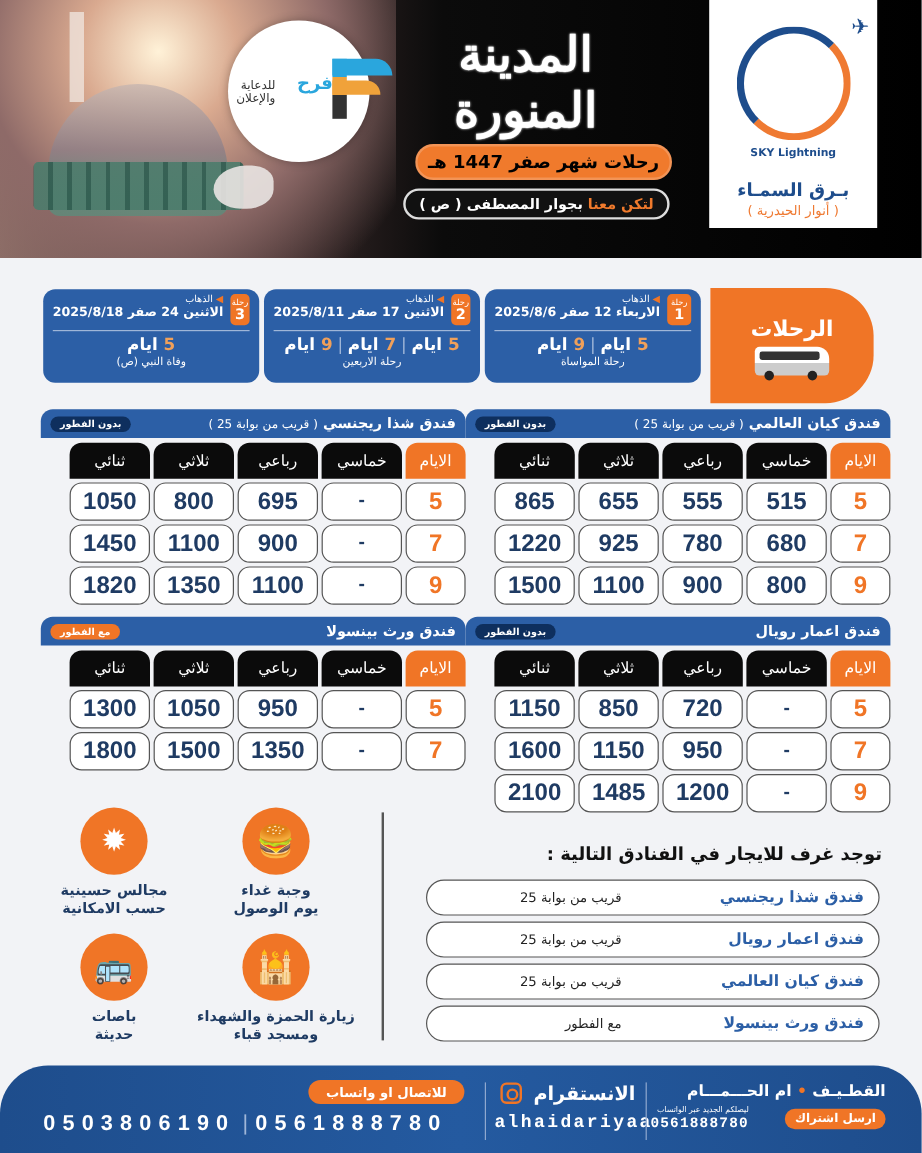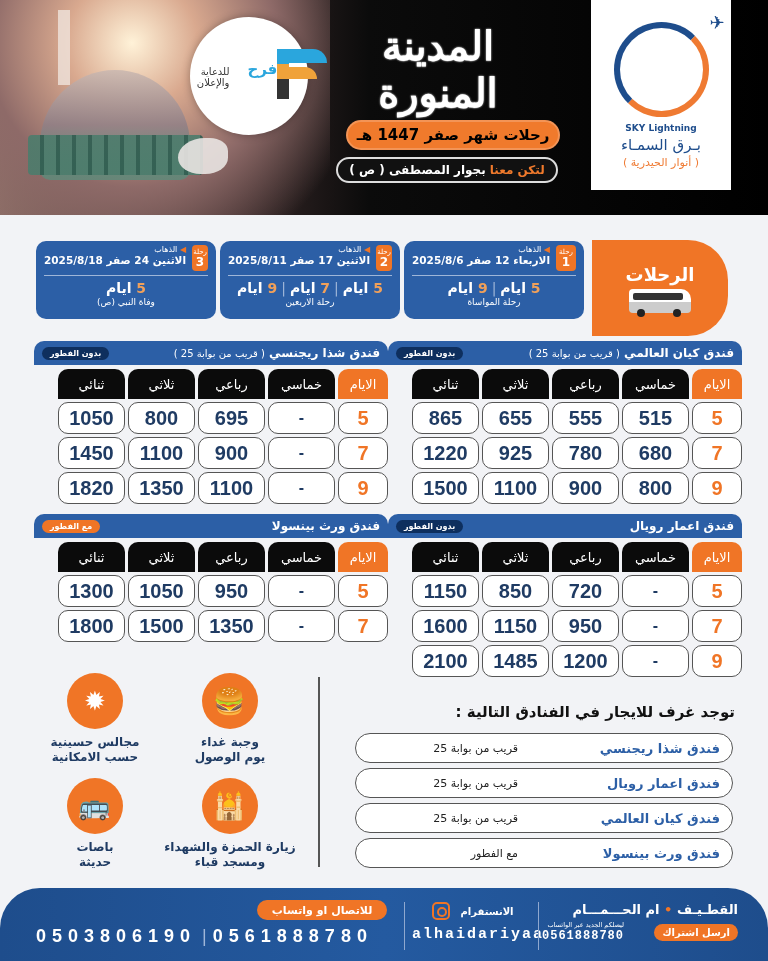--- a/index.html
+++ b/index.html
@@ -19,21 +19,21 @@
 .farah-sub{font-size:10px;color:#333;margin-top:2px}
 .title-cal{position:absolute;left:318px;top:22px;width:240px;text-align:center;color:#fff;font-family:"DejaVu Serif",serif;font-size:40px;font-weight:bold;letter-spacing:-1px;text-shadow:0 0 2px #fff}
 .subtitle-pill{position:absolute;left:346px;top:120px;width:214px;height:30px;border-radius:15px;background:#f07a2c;color:#000000;font-size:15px;font-weight:bold;display:flex;align-items:center;justify-content:center;border:2px solid #fff3}
 .tag-pill{position:absolute;left:336px;top:157px;width:222px;height:26px;border-radius:13px;background:#111;border:2px solid #ddd;color:#fff;font-size:12px;font-weight:bold;display:flex;align-items:center;justify-content:center;gap:4px}
 .tag-pill .hl{color:#f07a2c}
 .sky-logo{position:absolute;left:591px;top:0;width:140px;height:190px;background:#fff;display:flex;flex-direction:column;align-items:center}
 .sky-ring{position:relative;width:95px;height:95px;margin-top:22px}
 .sky-ring .o{position:absolute;inset:0;border-radius:50%;border:6px solid #ef7a32;border-left-color:#1e4d8c;border-top-color:#1e4d8c}
 .sky-ring .plane{position:absolute;right:-16px;top:-10px;font-size:18px;color:#1e4d8c}
 .sky-en{font-size:9px;font-weight:bold;color:#1e4d8c;margin-top:6px;direction:ltr}
-.sky-ar{font-size:15px;font-weight:normal;color:#1e4d8c;margin-top:3px}
+.sky-ar{font-size:15px;font-weight:bold;color:#1e4d8c;margin-top:16px}
 .sky-ar2{font-size:11px;color:#ef7a32;margin-top:2px}
 .trips-tab{position:absolute;left:592px;top:240px;width:136px;height:96px;background:#f07526;border-radius:0 40px 40px 0;display:flex;flex-direction:column;align-items:center;justify-content:center;gap:4px}
 .trips-tab .lbl{color:#fff;font-size:18px;font-weight:bold}
 .bus-mini{width:62px;height:24px;background:linear-gradient(180deg,#fff 0 55%,#ccc 55%);border-radius:4px 10px 4px 4px;position:relative}
 .bus-mini::before{content:"";position:absolute;left:4px;top:4px;width:50px;height:7px;background:#333;border-radius:2px}
 .bus-mini::after{content:"";position:absolute;left:8px;bottom:-4px;width:8px;height:8px;border-radius:50%;background:#222;box-shadow:36px 0 0 #222}
 .trip-card{position:absolute;top:241px;width:180px;height:78px;background:#2c5fa6;border-radius:10px;color:#fff;padding:4px 8px}
 .trip-top{display:flex;justify-content:flex-start;align-items:flex-start;gap:6px;border-bottom:1px solid #9fb6d8;padding-bottom:4px}
 .trip-num{width:20px;height:26px;background:#f07526;border-radius:4px;display:flex;flex-direction:column;align-items:center;justify-content:center;line-height:1}
 .trip-num .w{font-size:7px}
@@ -66,21 +66,21 @@
 .room-note{font-size:11px;color:#222;width:150px;text-align:right}
 .feature{position:absolute;width:130px;display:flex;flex-direction:column;align-items:center}
 .feat-ic{width:56px;height:56px;border-radius:50%;background:#f07526;display:flex;align-items:center;justify-content:center;color:#fff;font-size:26px}
 .feat-txt{margin-top:6px;font-size:12px;font-weight:bold;color:#1f3b63;text-align:center;line-height:1.25}
 .footer{position:absolute;left:0;top:888px;width:768px;height:73px;background:linear-gradient(90deg,#1e4d8c,#245aa0 50%,#1e4d8c);border-radius:40px 40px 0 0}
 .f-contact-pill{position:absolute;left:257px;top:12px;width:130px;height:20px;border-radius:10px;background:#f07526;color:#fff;font-size:11px;font-weight:bold;display:flex;align-items:center;justify-content:center}
 .f-phones{position:absolute;left:36px;top:38px;width:360px;direction:ltr;color:#fff;font-family:"Liberation Sans",sans-serif;font-weight:bold;font-size:18px;letter-spacing:6px;white-space:nowrap}
 .f-phones .sep{color:#9fb6d8;margin:0 6px;letter-spacing:0;font-weight:normal}
 .f-vdiv{position:absolute;top:14px;width:1px;height:48px;background:#8fa8cf}
 .f-insta{position:absolute;left:412px;top:14px;width:122px;text-align:center}
-.insta-row{display:flex;align-items:center;justify-content:center;gap:10px;color:#fff;font-size:10px;font-weight:bold}
+.insta-row{display:flex;justify-content:center;gap:10px;color:#fff;font-size:16px;font-weight:bold}
 .insta-ic{width:18px;height:18px;border:2px solid #f07526;border-radius:5px;position:relative}
 .insta-ic::after{content:"";position:absolute;left:3px;top:3px;width:6px;height:6px;border:2px solid #f07526;border-radius:50%}
 .insta-handle{color:#fff;font-family:"Liberation Mono",monospace;font-size:15px;font-weight:bold;letter-spacing:2px;margin-top:6px;direction:ltr}
 .f-branch{position:absolute;left:542px;top:14px;width:196px}
 .branch-title{color:#fff;font-size:13px;font-weight:bold;text-align:right;white-space:nowrap}
 .branch-title .dot{color:#f07526}
 .branch-row{display:flex;align-items:center;justify-content:space-between;margin-top:4px;direction:ltr}
 .branch-num-wrap{display:flex;flex-direction:column}
 .branch-small{color:#fff;font-size:6.5px;text-align:right;direction:rtl}
 .branch-num{color:#fff;font-family:"Liberation Mono",monospace;font-weight:bold;font-size:12px;letter-spacing:1px}

